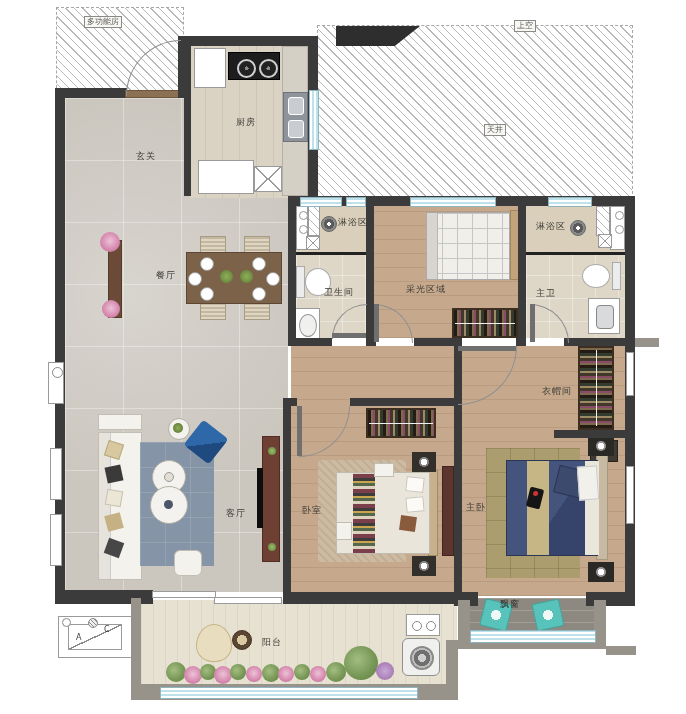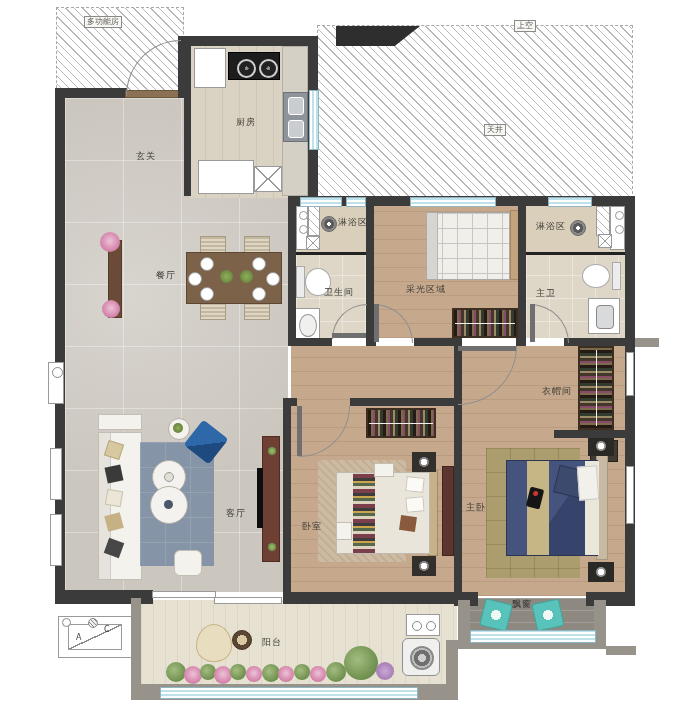--- a/index.html
+++ b/index.html
@@ -314,18 +314,18 @@
   <div class="lbl" style="left:136px;top:152px;">玄关</div>
   <div class="lbl" style="left:236px;top:118px;">厨房</div>
   <div class="lbl" style="left:156px;top:271px;">餐厅</div>
   <div class="lbl" style="left:338px;top:218px;">淋浴区</div>
   <div class="lbl" style="left:324px;top:288px;">卫生间</div>
   <div class="lbl" style="left:406px;top:285px;">采光区域</div>
   <div class="lbl" style="left:536px;top:222px;">淋浴区</div>
   <div class="lbl" style="left:536px;top:289px;">主卫</div>
   <div class="lbl" style="left:542px;top:387px;">衣帽间</div>
   <div class="lbl" style="left:226px;top:509px;">客厅</div>
-  <div class="lbl" style="left:302px;top:506px;margin-top:16px;">卧室</div>
+  <div class="lbl" style="left:302px;top:506px;">卧室</div>
   <div class="lbl" style="left:466px;top:503px;">主卧</div>
   <div class="lbl" style="left:262px;top:638px;">阳台</div>
-  <div class="lbl" style="left:512px;top:600px;color:#2e2c28;text-align:center;">飘窗</div>
+  <div class="lbl" style="left:500px;top:600px;color:#2e2c28;text-align:center;">飘窗</div>
 
 </div>
 
 </body></html>

